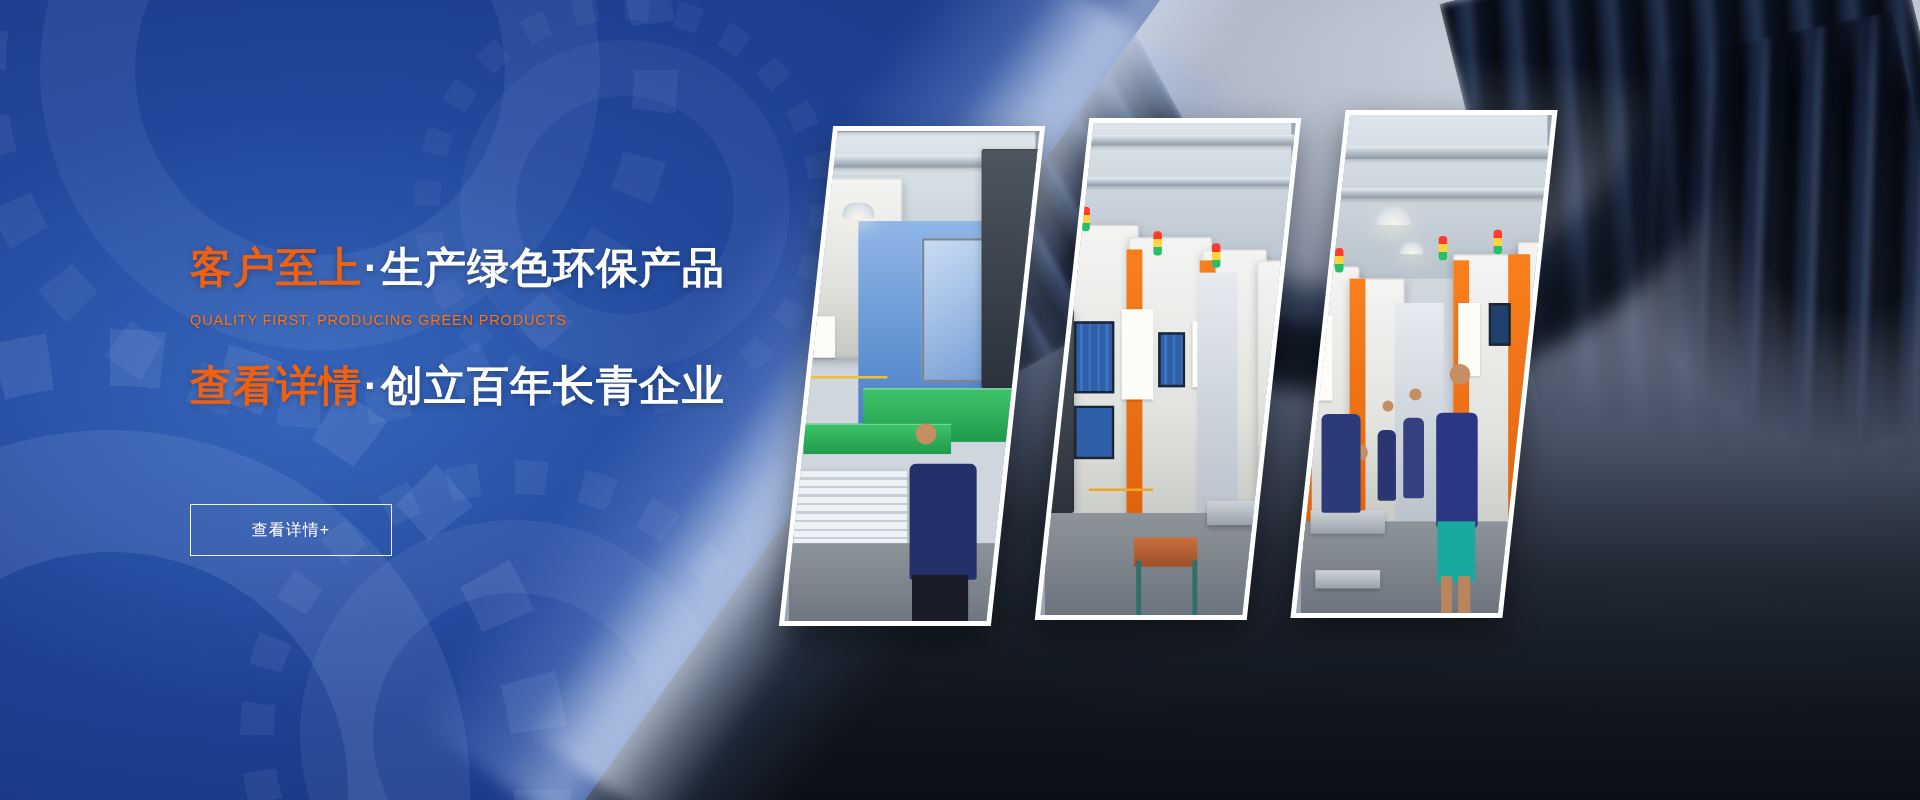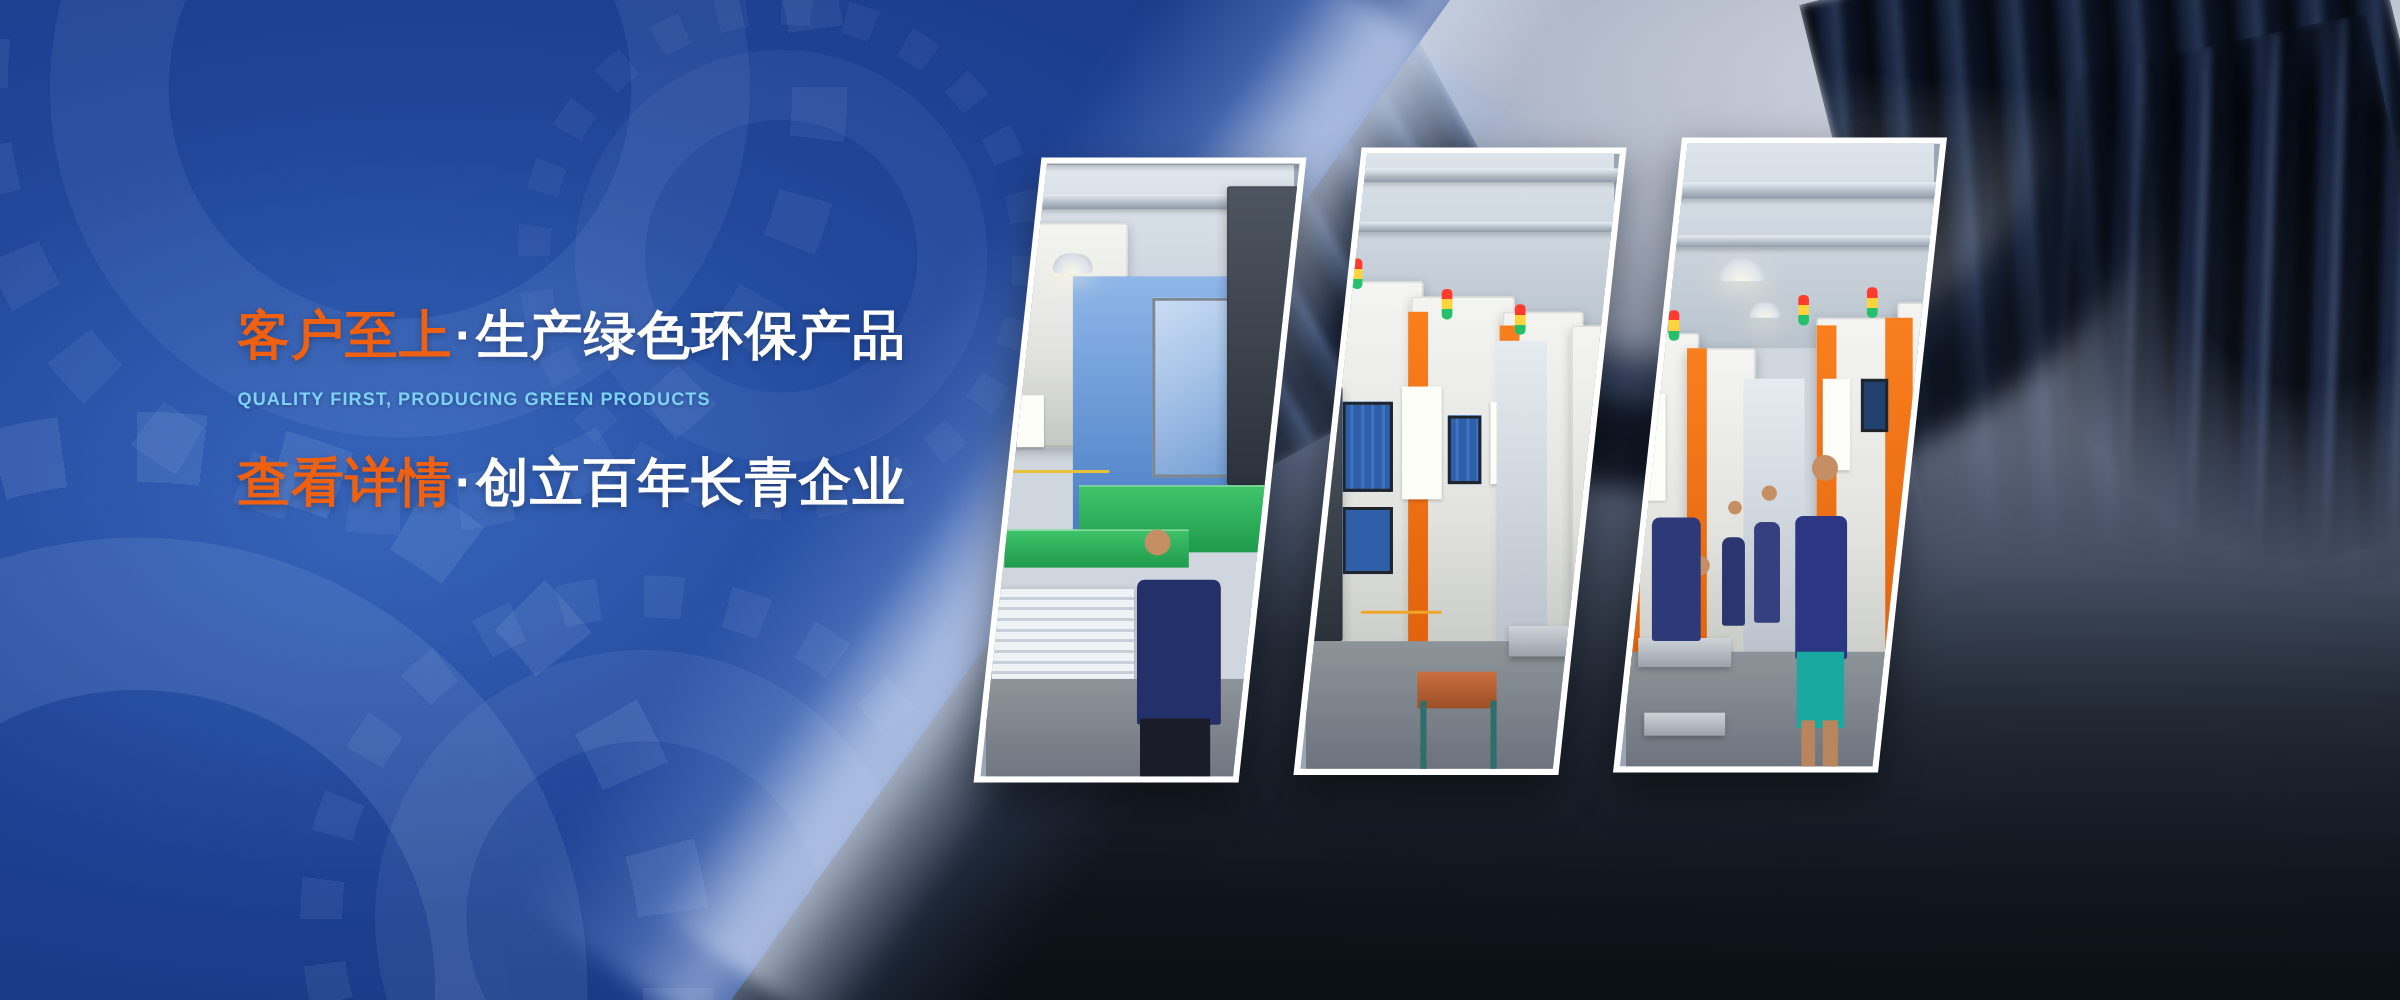--- a/index.html
+++ b/index.html
@@ -145,22 +145,22 @@
     font-size:42px; font-weight:bold; letter-spacing:1px;
     color:#ffffff; text-shadow:0 2px 6px rgba(0,0,0,.28);
   }
   .headline .hl-accent{ color:#ef6011; }
   .headline .hl-dot{ color:#ffffff; padding:0 2px; }
   .h1{ top:240px; }
   .h2{ top:358px; }
 
   .subline{
     position:absolute; white-space:nowrap;
-    font-size:14.5px; letter-spacing:.85px; color:#7dd3fc;
-    font-weight:700; text-shadow:0 1px 3px rgba(0,0,0,.3);
+    font-size:14.5px; letter-spacing:.85px; color:#f97316;
+    font-weight:400; text-shadow:0 1px 3px rgba(0,0,0,.3);
   }
   .s1{ top:312px; }
   .s2{ top:430px; }
 
   .cta{
     position:absolute; top:504px; left:0;
     width:202px; height:52px;
     border:1px solid rgba(255,255,255,.92);
     background:transparent;
     color:#ffffff; font-size:16px; letter-spacing:1px;
@@ -284,20 +284,21 @@
       <span class="hl-accent">客户至上</span><span class="hl-dot">·</span><span>生产绿色环保产品</span>
     </div>
 
     <div class="subline s1">QUALITY FIRST, PRODUCING GREEN PRODUCTS</div>
 
     <div class="headline h2">
       <span class="hl-accent">查看详情</span><span class="hl-dot">·</span><span>创立百年长青企业</span>
     </div>
 
 
+    <div class="cta">查看详情+</div>
   </div>
 
   <div class="photos">
 
     <div class="panel p1">
       <div class="inner">
           <div class="scene">
         <div class="ceiling"></div>
         <div class="duct" style="top:6%"></div>
         <div class="duct" style="top:13%;height:10px"></div>

